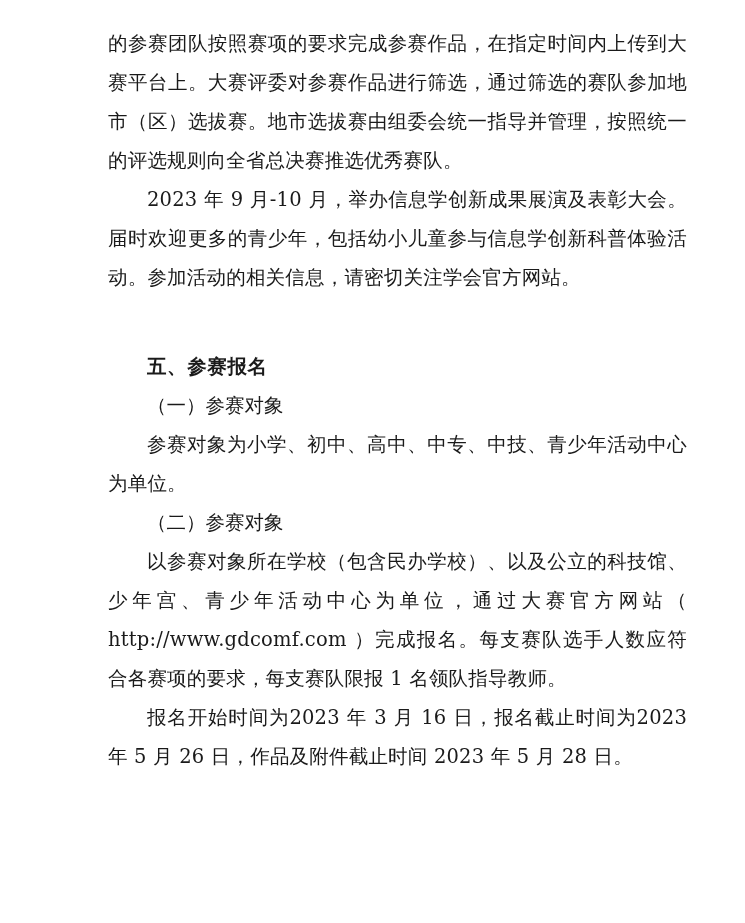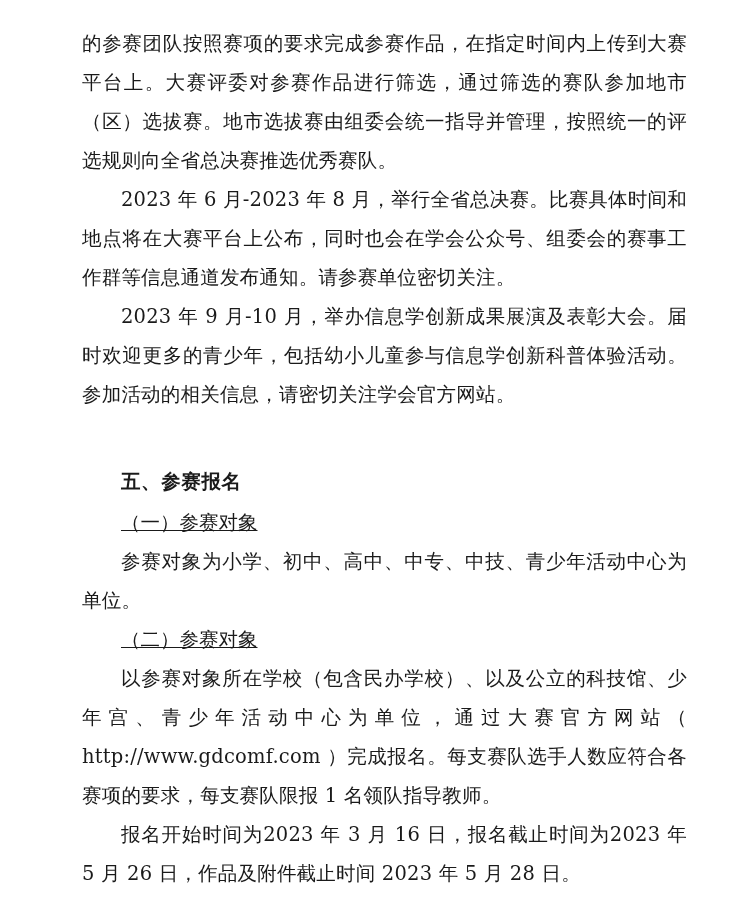--- a/index.html
+++ b/index.html
@@ -11,21 +11,21 @@
     height: 923px;
     background: #ffffff;
     font-family: "DejaVu Serif", "Liberation Serif", serif;
     color: #1a1a1a;
     overflow: hidden;
   }
   .page {
     width: 745px;
     height: 923px;
     box-sizing: border-box;
-    padding: 24px 58px 0 82px;
+    padding: 24px 58px 0 108px;
     position: relative;
   }
   .para {
     font-size: 19.5px;
     line-height: 39px;
     text-align: justify;
     text-justify: inter-ideograph;
     margin: 0;
     letter-spacing: 0.2px;
   }
@@ -35,38 +35,35 @@
   .spacer-lg {
     height: 50px;
   }
   .heading {
     font-size: 19.5px;
     line-height: 39px;
     font-weight: bold;
     text-indent: 2em;
     margin: 0;
     letter-spacing: 0.6px;
-    font-family: Liberation Mono, monospace;
   }
   .sub {
     font-size: 19.5px;
     line-height: 39px;
     text-indent: 2em;
     margin: 0;
-    text-decoration: underline;
   }
 </style>
 </head>
 <body>
 
 <div class="page">
 
   <p class="para">的参赛团队按照赛项的要求完成参赛作品，在指定时间内上传到大赛平台上。大赛评委对参赛作品进行筛选，通过筛选的赛队参加地市（区）选拔赛。地市选拔赛由组委会统一指导并管理，按照统一的评选规则向全省总决赛推选优秀赛队。</p>
 
-  <p class="para indent">2023 年 6 月-2023 年 8 月，举行全省总决赛。比赛具体时间和地点将在大赛平台上公布，同时也会在学会公众号、组委会的赛事工作群等信息通道发布通知。请参赛单位密切关注。</p>
 
   <p class="para indent">2023 年 9 月-10 月，举办信息学创新成果展演及表彰大会。届时欢迎更多的青少年，包括幼小儿童参与信息学创新科普体验活动。参加活动的相关信息，请密切关注学会官方网站。</p>
 
   <div class="spacer-lg"></div>
 
   <p class="heading">五、参赛报名</p>
 
   <p class="sub">（一）参赛对象</p>
 
   <p class="para indent">参赛对象为小学、初中、高中、中专、中技、青少年活动中心为单位。</p>

